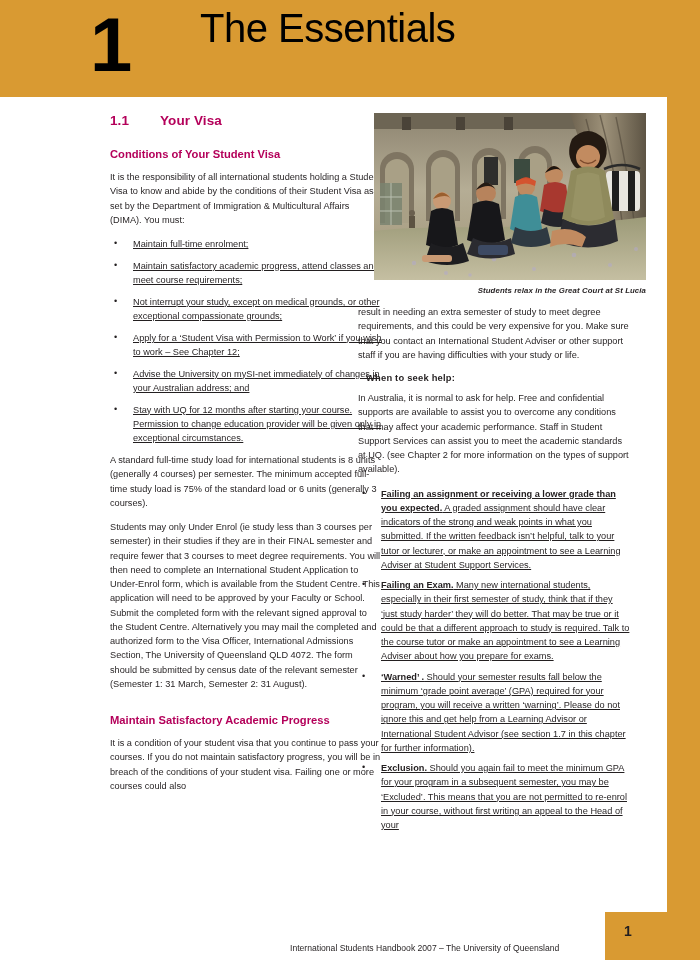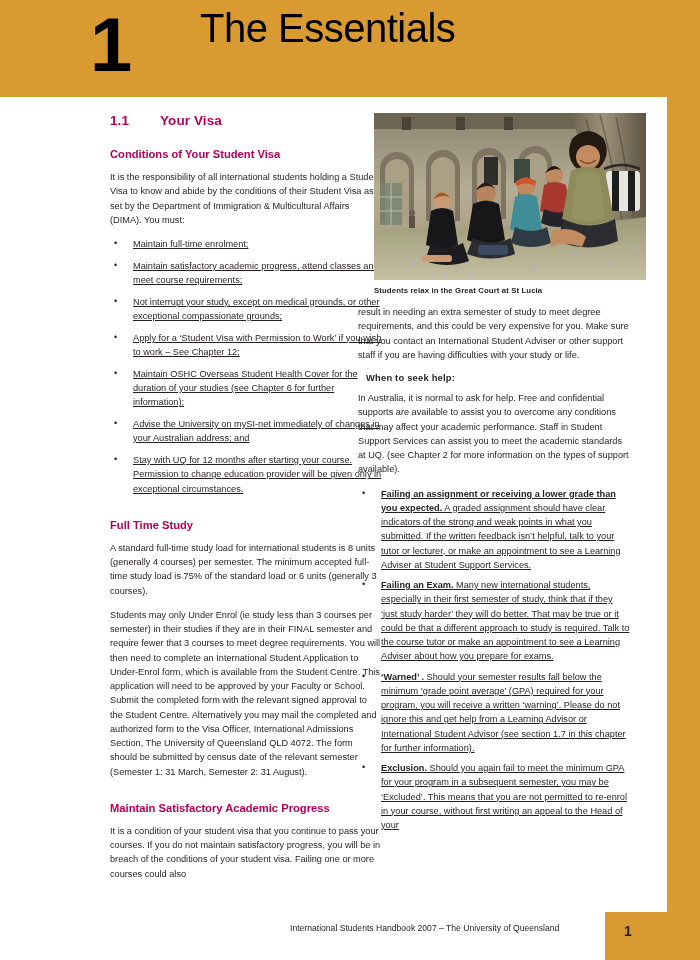--- a/index.html
+++ b/index.html
@@ -148,32 +148,33 @@
   .photo {
     position: relative;
     width: 272px;
     height: 167px;
     overflow: hidden;
     background: #8a7d5e;
   }
   .photo svg { display: block; width: 272px; height: 167px; }
   .photo-caption {
     margin-top: 6px;
-    text-align: left;
+    text-align: right;
     font-size: 7.8px;
+    font-style: italic;
     font-weight: bold;
     color: #231f20;
     letter-spacing: 0.1px;
   }
 
   
   .footer-text {
     position: absolute;
     left: 290px;
-    top: 923px;
+    top: 943px;
     font-size: 8.6px;
     color: #231f20;
     white-space: nowrap;
   }
   .page-num-block {
     position: absolute;
     left: 605px;
     top: 912px;
     width: 95px;
     height: 48px;
@@ -210,26 +211,24 @@
 
       <h3 class="sub-head">Conditions of Your Student Visa</h3>
 
       <p class="body-text">It is the responsibility of all international students holding a Student Visa to know and abide by the conditions of their Student Visa as set by the Department of Immigration &amp; Multicultural Affairs (DIMA). You must:</p>
 
       <ul class="bullets">
         <li>Maintain full-time enrolment;</li>
         <li>Maintain satisfactory academic progress, attend classes and meet course requirements;</li>
         <li>Not interrupt your study, except on medical grounds, or other exceptional compassionate grounds;</li>
         <li>Apply for a ‘Student Visa with Permission to Work’ if you wish to work – See Chapter 12;</li>
-        <li>Maintain OSHC Overseas Student Health Cover for the duration of your studies (see Chapter 6 for further information);</li>
         <li>Advise the University on mySI-net immediately of changes in your Australian address; and</li>
         <li>Stay with UQ for 12 months after starting your course. Permission to change education provider will be given only in exceptional circumstances.</li>
       </ul>
 
-      <h3 class="sub-head spaced">Full Time Study</h3>
       <p class="body-text">A standard full-time study load for international students is 8 units (generally 4 courses) per semester. The minimum accepted full-time study load is 75% of the standard load or 6 units (generally 3 courses).</p>
       <p class="body-text">Students may only Under Enrol (ie study less than 3 courses per semester) in their studies if they are in their FINAL semester and require fewer that 3 courses to meet degree requirements. You will then need to complete an International Student Application to Under-Enrol form, which is available from the Student Centre. This application will need to be approved by your Faculty or School. Submit the completed form with the relevant signed approval to the Student Centre. Alternatively you may mail the completed and authorized form to the Visa Officer, International Admissions Section, The University of Queensland QLD 4072. The form should be submitted by census date of the relevant semester (Semester 1: 31 March, Semester 2: 31 August).</p>
 
       <h3 class="sub-head spaced">Maintain Satisfactory Academic Progress</h3>
       <p class="body-text">It is a condition of your student visa that you continue to pass your courses. If you do not maintain satisfactory progress, you will be in breach of the conditions of your student visa. Failing one or more courses could also</p>
 
     </div>
 
     <div class="photo-wrap">
       <div class="photo">

